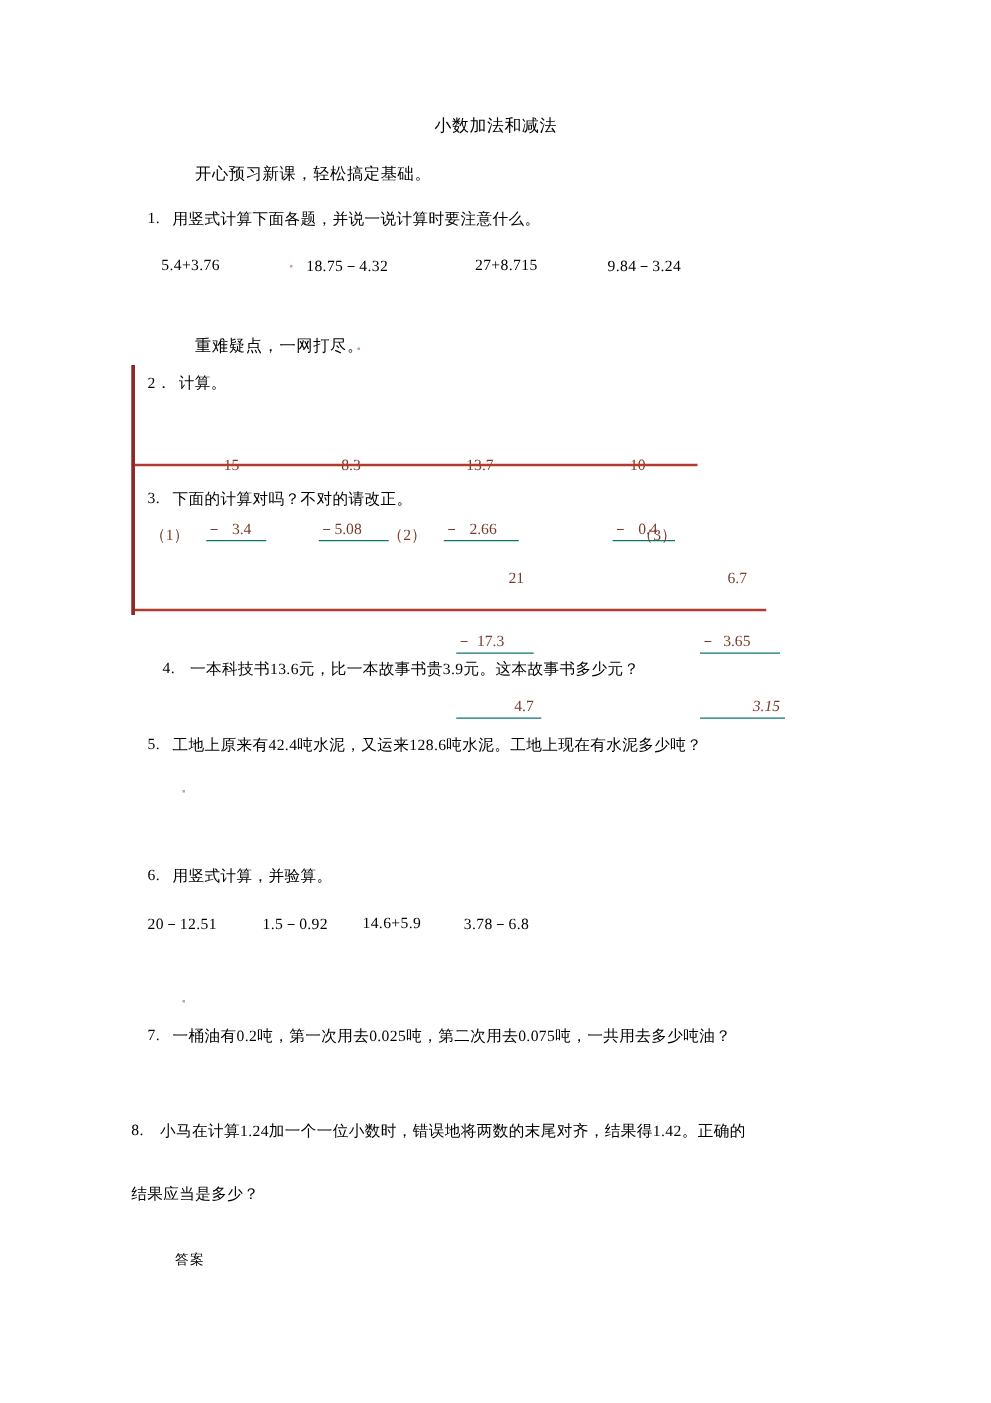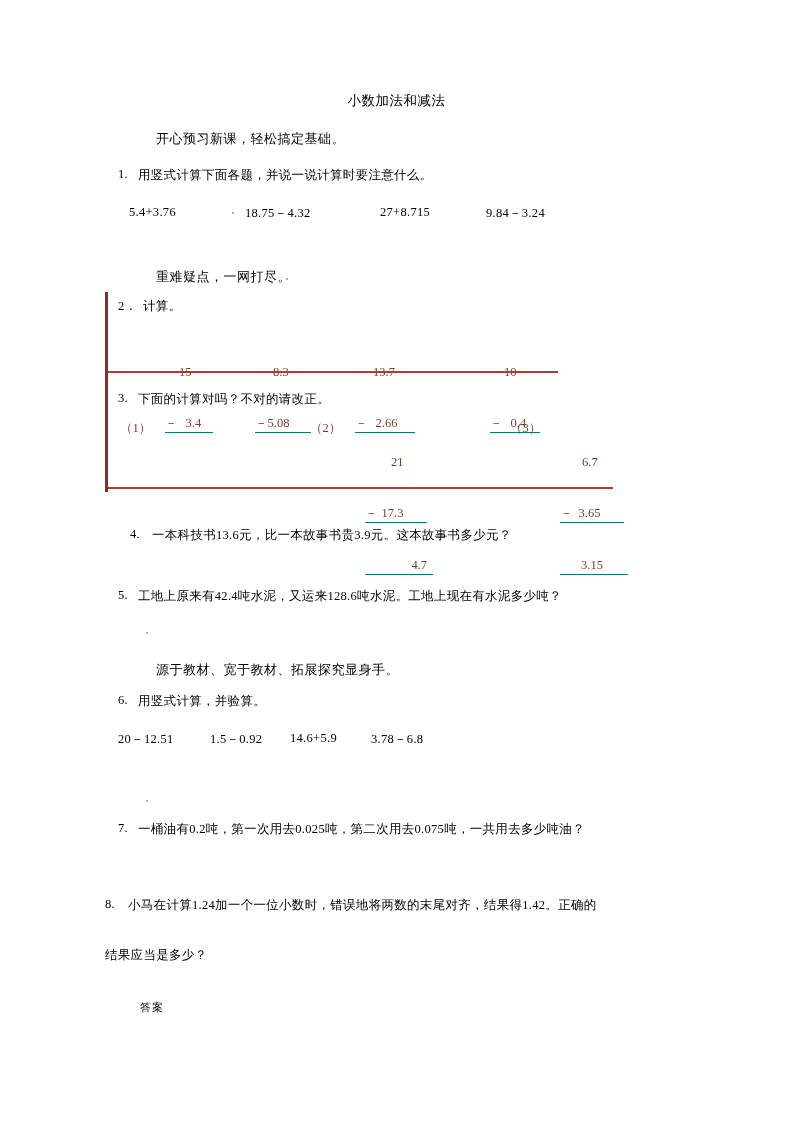--- a/index.html
+++ b/index.html
@@ -136,43 +136,42 @@
 
   <div class="hrule" style="top:371px; left:108px; width:450px;"></div>
 
   <div class="qline" style="top:391px; left:118px;">3.</div>
   <div class="qline" style="top:391px; left:138px;">下面的计算对吗？不对的请改正。</div>
 
   <div class="label-paren" style="top:420px; left:120px;">（1）</div>
 
   <div class="label-paren" style="top:420px; left:310px;">（2）</div>
   <div class="vcalc" style="top:420px; left:365px; width:70px;">
-    <span style="display:block; padding-left:26px;">21</span>
+    <span style="display:block; padding-left:26px;text-align:center;">21</span>
     <span class="row-underline" style="display:block; width:62px;"><span>－</span><span style="padding-left:4px;">17.3</span></span>
     <span class="row-underline" style="display:block; width:62px; text-align:right; padding-right:6px;">4.7</span>
   </div>
 
   <div class="label-paren" style="top:420px; left:510px;">（3）</div>
   <div class="vcalc" style="top:420px; left:560px; width:72px;">
     <span style="display:block; padding-left:22px;">6.7</span>
     <span class="row-underline" style="display:block; width:64px;"><span>－</span><span style="padding-left:6px;">3.65</span></span>
-    <span class="row-underline" style="display:block; width:64px; text-align:center; padding-right:4px;">3.15</span>
+    <span class="row-underline" style="display:block; width:64px; text-align:right; padding-right:4px;font-style:italic;">3.15</span>
   </div>
 
   <div class="hrule" style="top:487px; left:108px; width:505px;"></div>
 
   <div class="qline" style="top:527px; left:130px;">4.</div>
   <div class="qline" style="top:527px; left:152px;">一本科技书13.6元，比一本故事书贵3.9元。这本故事书多少元？</div>
 
   <div class="qline" style="top:588px; left:118px;">5.</div>
   <div class="qline" style="top:588px; left:138px;">工地上原来有42.4吨水泥，又运来128.6吨水泥。工地上现在有水泥多少吨？</div>
 
   <div class="dot" style="top:632px; left:146px;"></div>
 
-  <div class="intro" style="top:661px; left:156px;">源于教材、宽于教材、拓展探究显身手。</div>
 
   <div class="qline" style="top:693px; left:118px;">6.</div>
   <div class="qline" style="top:693px; left:138px;">用竖式计算，并验算。</div>
 
   <div class="plain mono" style="top:731px; left:118px;">20－12.51</div>
   <div class="plain mono" style="top:731px; left:210px;">1.5－0.92</div>
   <div class="plain mono" style="top:731px; left:290px;">14.6+5.9</div>
   <div class="plain mono" style="top:731px; left:371px;">3.78－6.8</div>
 
   <div class="dot" style="top:800px; left:146px;"></div>

